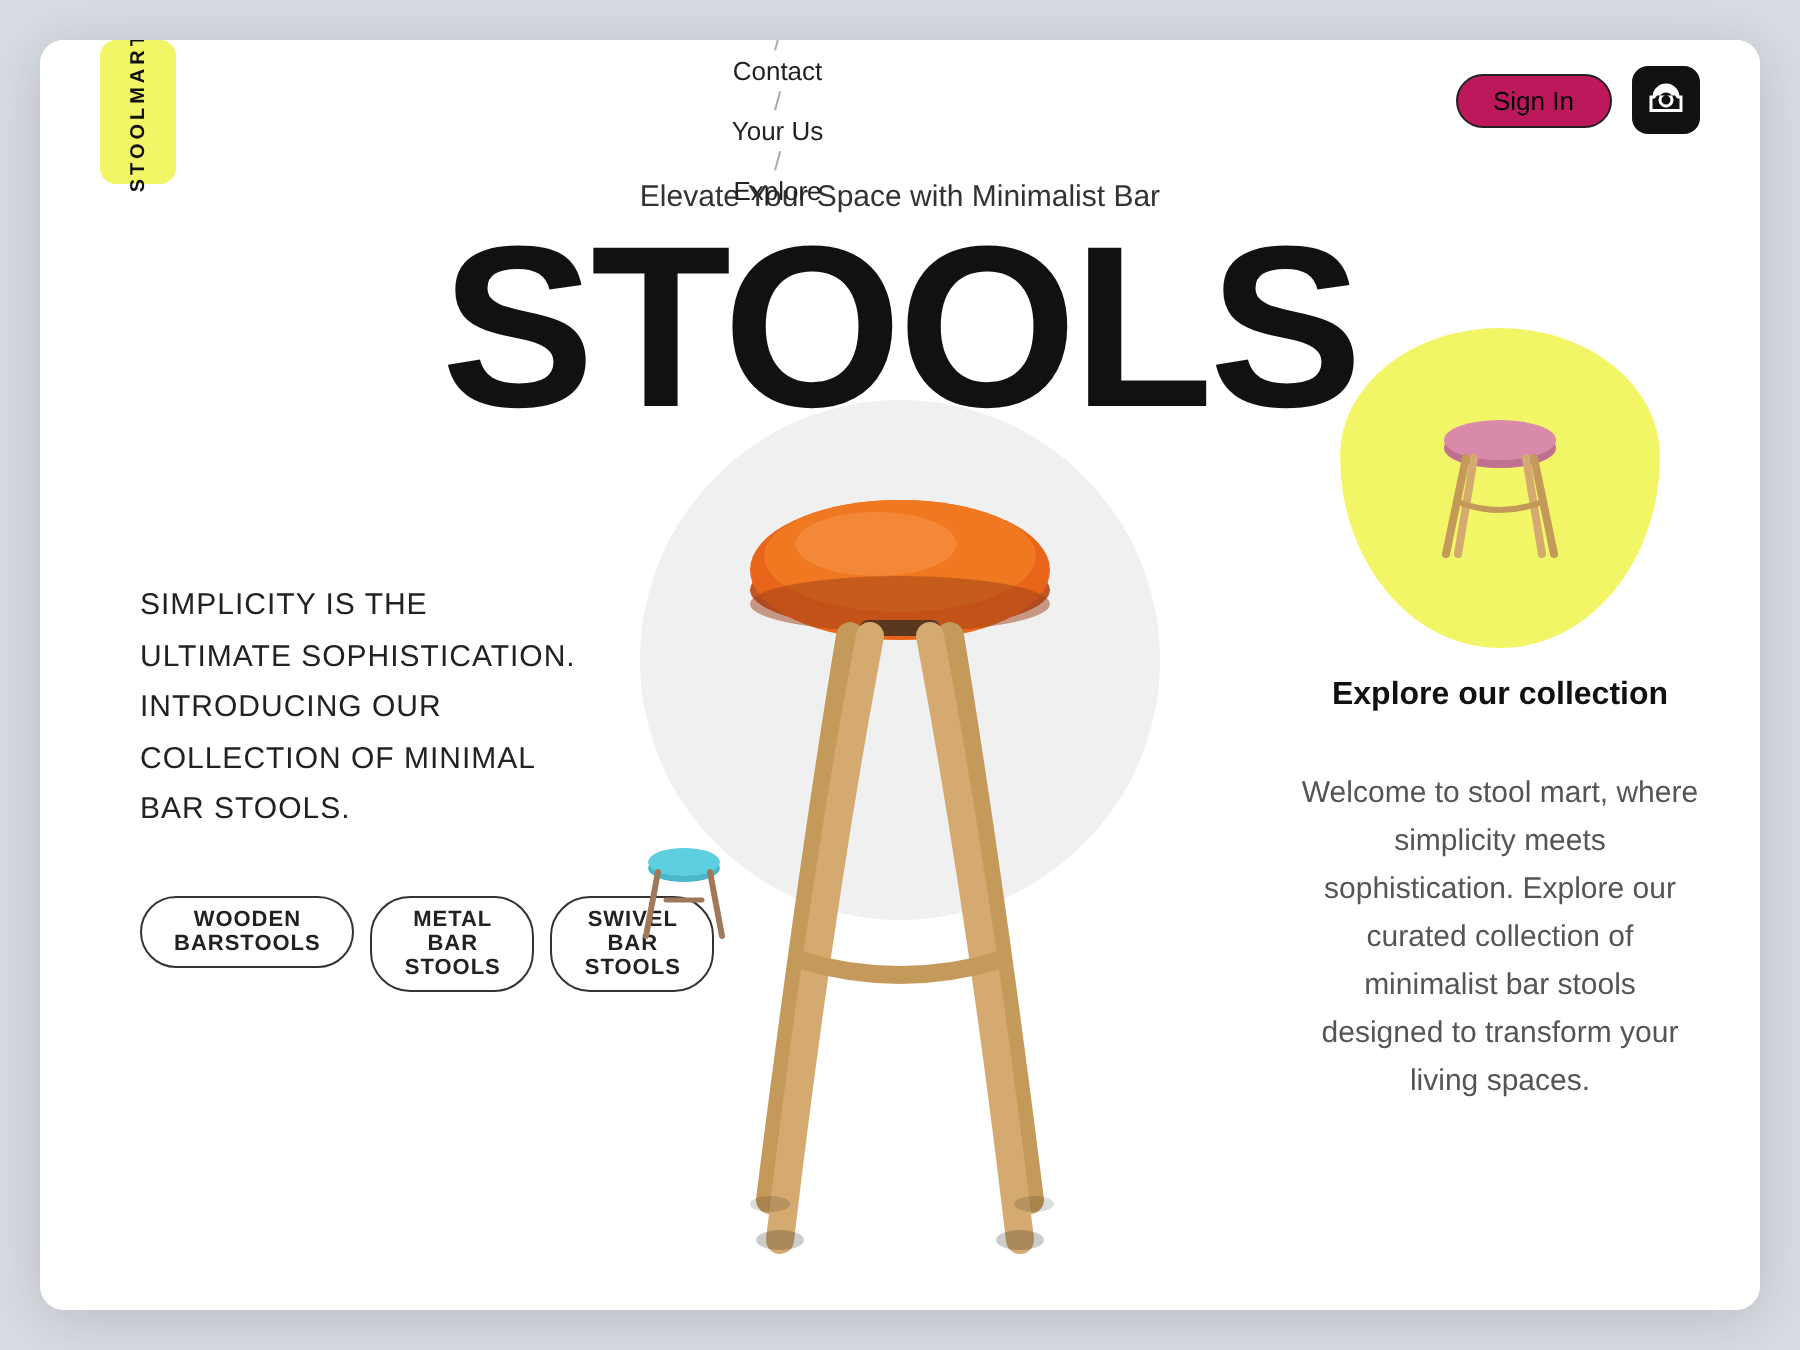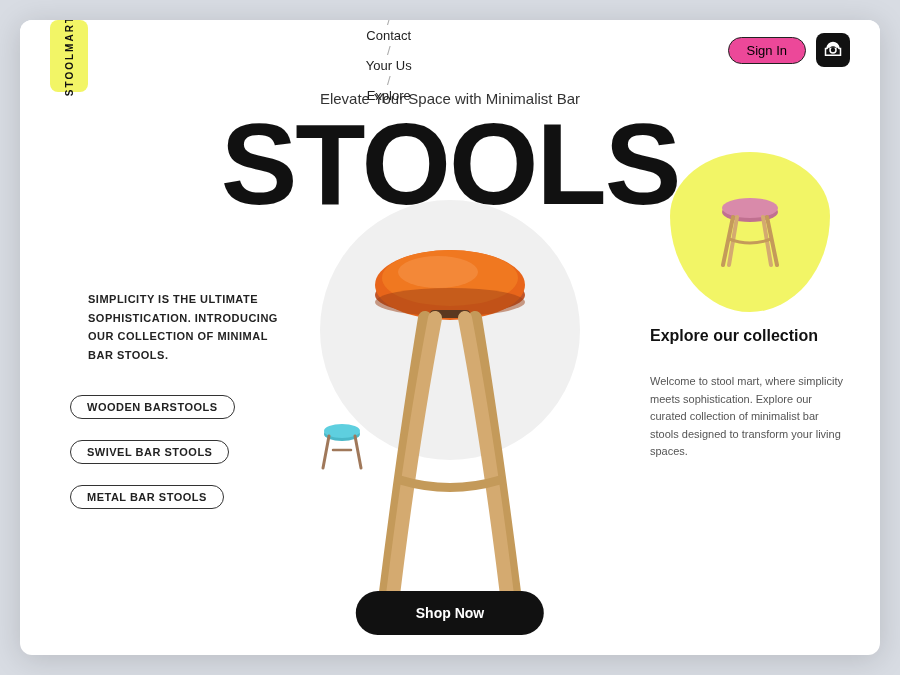--- a/index.html
+++ b/index.html
@@ -84,21 +84,21 @@
     }
 
     .nav-actions {
       display: flex;
       align-items: center;
       gap: 10px;
     }
 
     .sign-in-btn {
       border: 1.5px solid #222;
-      background: #ec4899;
+      background: #be185d;
       border-radius: 20px;
       padding: 5px 18px;
       font-size: 13px;
       cursor: pointer;
       font-weight: 500;
     }
 
     .camera-btn {
       width: 34px;
       height: 34px;
@@ -140,35 +140,34 @@
     }
 
     .hero-body-left {
       position: absolute;
       left: 50px;
       top: 210px;
       width: 220px;
     }
 
     .hero-tagline {
-      font-size: 11px;
-      font-weight: 700;
+      font-size: 15px;
+      font-weight: 400;
       color: #222;
       line-height: 1.7;
       letter-spacing: 0.5px;
       text-transform: uppercase;
       margin-bottom: 30px;
-      margin-left: 18px;
     }
 
     .tags-list {
       display: flex;
-      flex-direction: column;
+      flex-direction: row;
       align-items: flex-start;
-      gap: 21px;
+      gap: 8px;
     }
 
     .tag-item {
       border: 1.5px solid #333;
       border-radius: 20px;
       padding: 5px 16px;
       font-size: 11px;
       font-weight: 600;
       color: #222;
       cursor: pointer;
@@ -218,22 +217,23 @@
       left: 295px;
       z-index: 6;
       width: 50px;
       height: 50px;
     }
 
     
     .right-panel {
       position: absolute;
       right: 30px;
-      top: 72px;
+      top: 84px;
       width: 200px;
+      text-align: center;
     }
 
     .yellow-shield {
       width: 160px;
       height: 160px;
       background: #f2f566;
       border-radius: 50% 50% 50% 50% / 40% 40% 60% 60%;
       margin: 0 auto 15px auto;
       display: flex;
       align-items: center;
@@ -246,21 +246,21 @@
     }
 
     .explore-title {
       font-size: 16px;
       font-weight: 700;
       color: #111;
       margin-bottom: 8px;
     }
 
     .explore-desc {
-      font-size: 11px;
+      font-size: 15px;
       color: #555;
       line-height: 1.6;
       margin-top: 28px;
     }
 
     
     .cta-btn {
       position: absolute;
       bottom: 20px;
       left: 50%;
@@ -307,22 +307,22 @@
   </nav>
 
   <div class="hero">
     <p class="hero-subtitle">Elevate Your Space with Minimalist Bar</p>
     <h1 class="hero-title">STOOLS</h1>
 
     <div class="hero-body-left">
       <p class="hero-tagline">SIMPLICITY IS THE ULTIMATE SOPHISTICATION. INTRODUCING OUR COLLECTION OF MINIMAL BAR STOOLS.</p>
       <div class="tags-list">
         <button class="tag-item">WOODEN BARSTOOLS</button>
+        <button class="tag-item">METAL BAR STOOLS</button>
         <button class="tag-item">SWIVEL BAR STOOLS</button>
-        <button class="tag-item">METAL BAR STOOLS</button>
       </div>
     </div>
 
     <div class="stool-circle"></div>
 
     <div class="stool-main">
       <svg class="stool-svg" viewBox="0 0 280 520" xmlns="http://www.w3.org/2000/svg">
 
         <ellipse cx="140" cy="155" rx="75" ry="20" fill="#c0562a"></ellipse>
 
@@ -377,16 +377,15 @@
           <path d="M24 52 Q45 60 66 52" stroke="#c49a5a" stroke-width="3" fill="none" stroke-linecap="round"></path>
         </svg>
       </div>
 
       <div class="explore-section">
         <h3 class="explore-title">Explore our collection</h3>
         <p class="explore-desc">Welcome to stool mart, where simplicity meets sophistication. Explore our curated collection of minimalist bar stools designed to transform your living spaces.</p>
       </div>
     </div>
 
-    <button class="cta-btn">Shop Now</button>
   </div>
 
 </div>
 
 </body></html>

